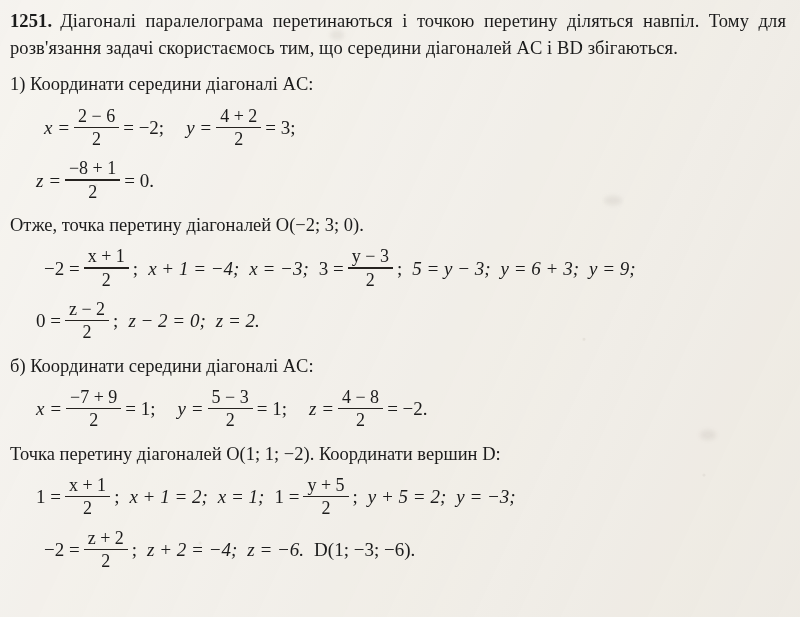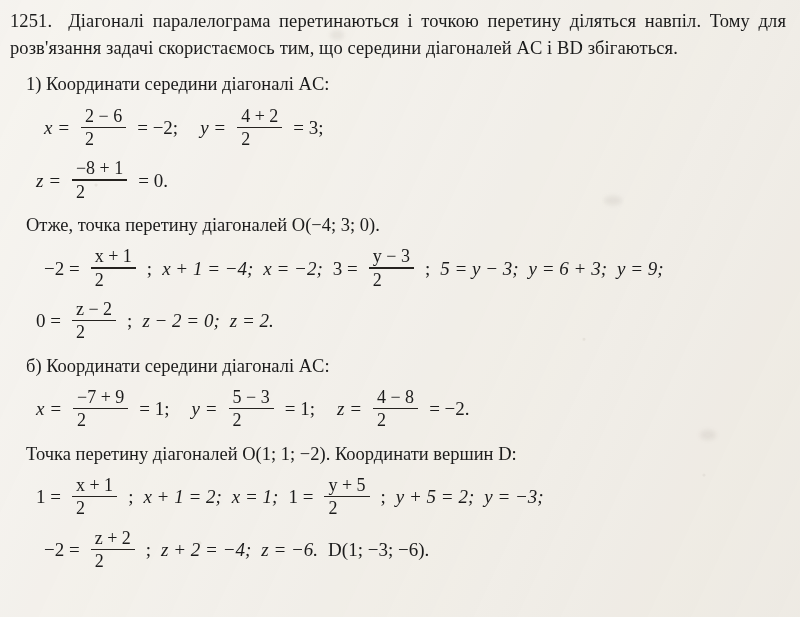--- a/index.html
+++ b/index.html
@@ -39,27 +39,27 @@
   .para {
     font-size: 18.5px;
     line-height: 1.44;
     text-align: justify;
     letter-spacing: .1px;
   }
   .intro {
     margin: 0 0 10px 0;
   }
   .num {
-    font-weight: 400;
-    margin-right: 16px;
+    font-weight: 700;
+    margin-right: 8px;
   }
   .line {
     font-size: 18.5px;
     line-height: 1.42;
-    margin: 5px 16px;
+    margin: 5px 0;
   }
 
   
   .mathrow {
     display: flex;
     align-items: center;
     flex-wrap: wrap;
     font-size: 19px;
     margin: 9px 0 9px 0;
     line-height: 1.1;
@@ -68,23 +68,23 @@
   .mathrow.indent2 { margin-left: 26px; }
   .mathrow .tok {
     white-space: pre;
     font-style: italic;
   }
   .mathrow .tok.up { font-style: normal; }
 
   .frac {
     display: inline-flex;
     flex-direction: column;
-    align-items: flex-start;
+    align-items: center;
     vertical-align: middle;
-    margin: 0 11px;
+    margin: 0 4px;
     font-style: normal;
     position: relative;
     top: -1px;
   }
   .frac .nu, .frac .de {
     padding: 0 4px;
     font-size: 18px;
     line-height: 1.12;
     white-space: pre;
   }
@@ -144,34 +144,34 @@
   <div class="mathrow indent2">
     <span class="tok">z =</span>
     <span class="frac">
       <span class="nu">−8 + 1</span>
       <span class="bar"></span>
       <span class="de">2</span>
     </span>
     <span class="tok up">= 0.</span>
   </div>
 
-  <div class="line">Отже, точка перетину діагоналей O(−4; 3; 0).</div>
+  <div class="line">Отже, точка перетину діагоналей O(−2; 3; 0).</div>
 
   <div class="mathrow indent">
     <span class="tok up">−2 =</span>
     <span class="frac">
       <span class="nu">x + 1</span>
       <span class="bar"></span>
       <span class="de">2</span>
     </span>
     <span class="tok up">;</span>
     <span class="spacer-sm"></span>
     <span class="tok">x + 1 = −4;</span>
     <span class="spacer-sm"></span>
-    <span class="tok">x = −2;</span>
+    <span class="tok">x = −3;</span>
     <span class="spacer-sm"></span>
     <span class="tok up">3 =</span>
     <span class="frac">
       <span class="nu">y − 3</span>
       <span class="bar"></span>
       <span class="de">2</span>
     </span>
     <span class="tok up">;</span>
     <span class="spacer-sm"></span>
     <span class="tok">5 = y − 3;</span>

